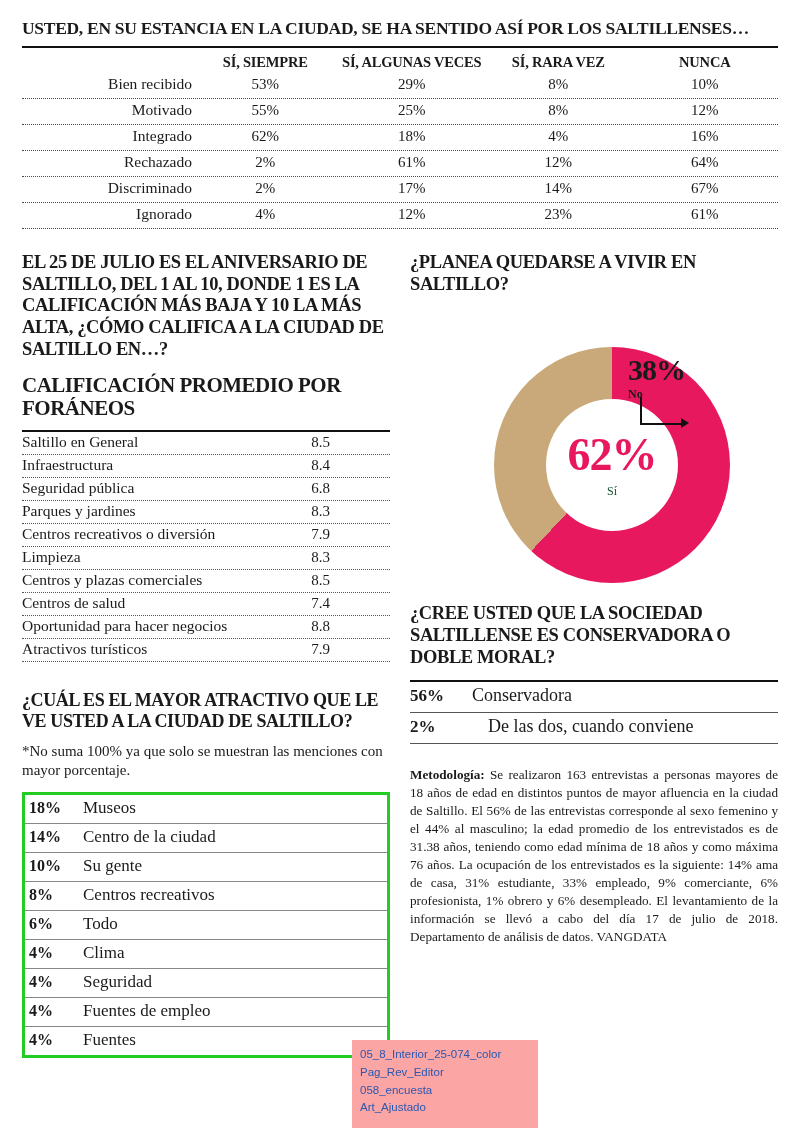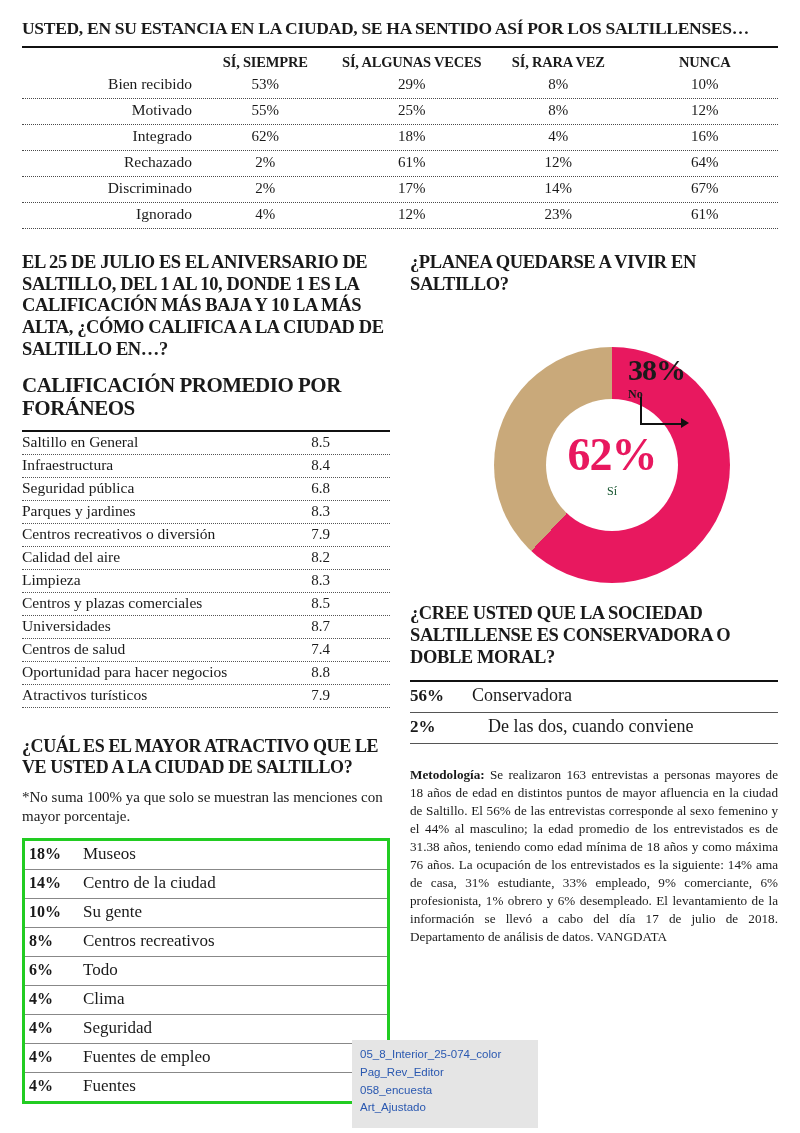--- a/index.html
+++ b/index.html
@@ -258,21 +258,21 @@
     line-height: 1.36;
     text-align: justify;
   }
   .method b { font-weight: bold; }
 
   
   .sticker {
     position: absolute;
     left: 352px; top: 1040px;
     width: 186px; height: 88px;
-    background: #e5e5e5;
+    background: #fca5a5;
     color: #2a58b0;
     font-family: "Liberation Sans", sans-serif;
     font-size: 11.5px;
     line-height: 1.55;
     padding: 6px 8px;
     box-sizing: border-box;
   }
 </style>
 </head>
 <body>
@@ -354,34 +354,26 @@
       </div>
       <div class="rate-row">
         <span>Parques y jardines</span>
         <span class="val">8.3</span>
       </div>
       <div class="rate-row">
         <span>Centros recreativos o diversión</span>
         <span class="val">7.9</span>
       </div>
       <div class="rate-row">
-        <span>Calidad del aire</span>
-        <span class="val">8.2</span>
-      </div>
-      <div class="rate-row">
         <span>Limpieza</span>
         <span class="val">8.3</span>
       </div>
       <div class="rate-row">
         <span>Centros y plazas comerciales</span>
         <span class="val">8.5</span>
-      </div>
-      <div class="rate-row">
-        <span>Universidades</span>
-        <span class="val">8.7</span>
       </div>
       <div class="rate-row">
         <span>Centros de salud</span>
         <span class="val">7.4</span>
       </div>
       <div class="rate-row">
         <span>Oportunidad para hacer negocios</span>
         <span class="val">8.8</span>
       </div>
       <div class="rate-row">

